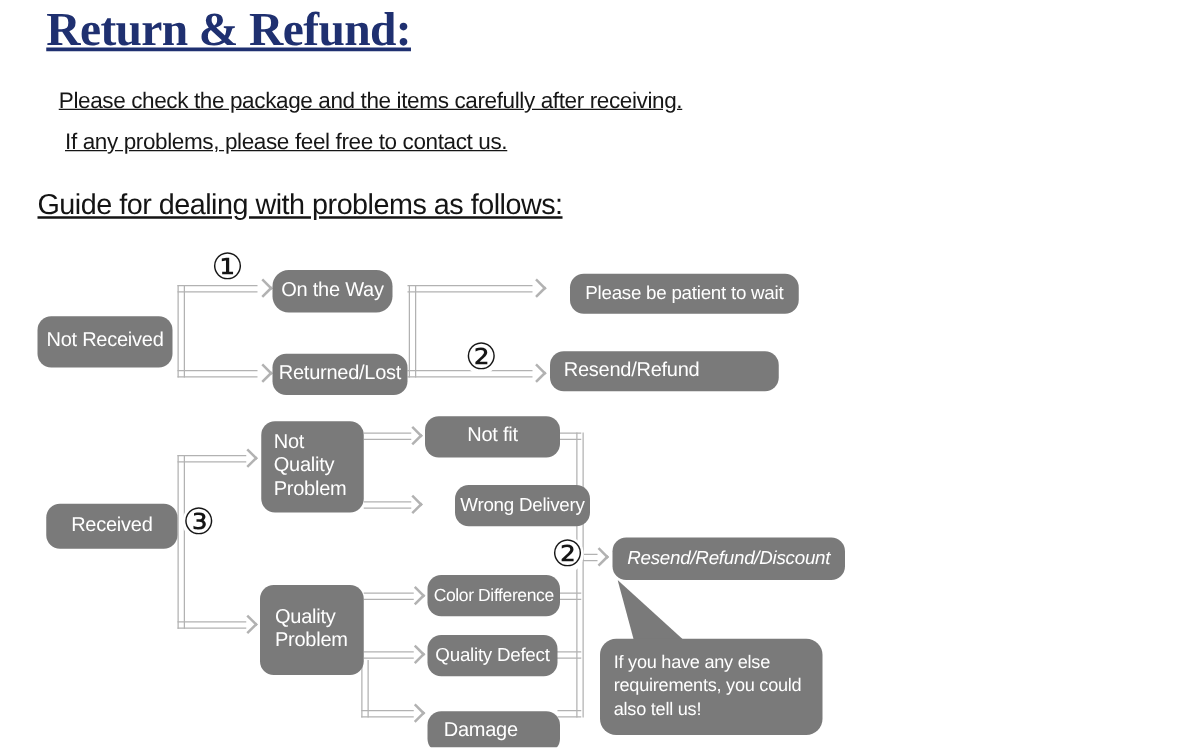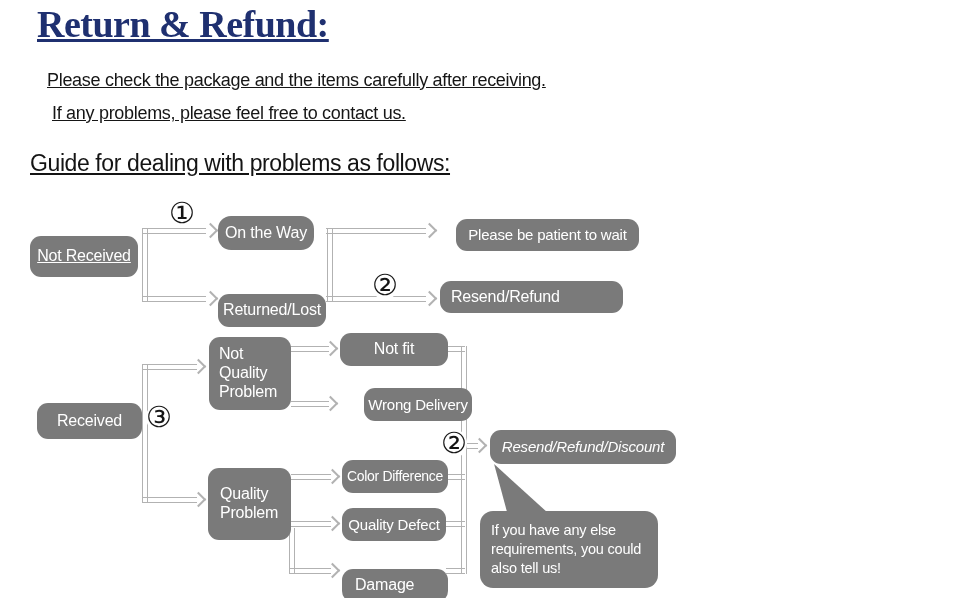--- a/index.html
+++ b/index.html
@@ -103,23 +103,23 @@
   <div class="hline" style="left:446px;top:568px;width:19px;"></div>
   <div class="vline" style="left:461px;top:346px;height:228px;"></div>
   <div class="hline" style="left:465px;top:443px;width:13px;"></div>
   <span class="arr" style="left:474px;top:440px;"></span>
 
   <span class="num" style="left:169px;top:199px;">①</span>
   <span class="num" style="left:372px;top:271px;">②</span>
   <span class="num" style="left:146px;top:403px;">③</span>
   <span class="num" style="left:441px;top:429px;">②</span>
 
-  <div class="node" style="left:30px;top:236px;width:108px;height:41px;text-decoration:underline;">Not Received</div>
+  <div class="node" style="left:30px;top:253px;width:108px;height:41px;">Not Received</div>
   <div class="node" style="left:218px;top:216px;width:96px;height:34px;border-radius:13px;">On the Way</div>
-  <div class="node" style="left:218px;top:294px;width:108px;height:33px;">Returned/Lost</div>
+  <div class="node" style="left:218px;top:283px;width:108px;height:33px;">Returned/Lost</div>
   <div class="node tight" style="left:440px;top:219px;width:183px;height:32px;margin-left:16px;">Please be patient to wait</div>
   <div class="node left" style="left:440px;top:281px;width:183px;height:32px;padding-left:11px;">Resend/Refund</div>
 
   <div class="node" style="left:37px;top:403px;width:105px;height:36px;">Received</div>
   <div class="node left wrap" style="left:209px;top:337px;width:82px;height:73px;padding-left:10px;padding-right:4px;">Not Quality Problem</div>
   <div class="node" style="left:340px;top:333px;width:108px;height:33px;">Not fit</div>
   <div class="node tight" style="left:340px;top:388px;width:108px;height:33px;margin-left:24px;">Wrong Delivery</div>
 
   <div class="node left wrap" style="left:208px;top:468px;width:83px;height:72px;padding-left:12px;padding-right:2px;">Quality Problem</div>
   <div class="node tight2" style="left:342px;top:460px;width:106px;height:33px;">Color Difference</div>

